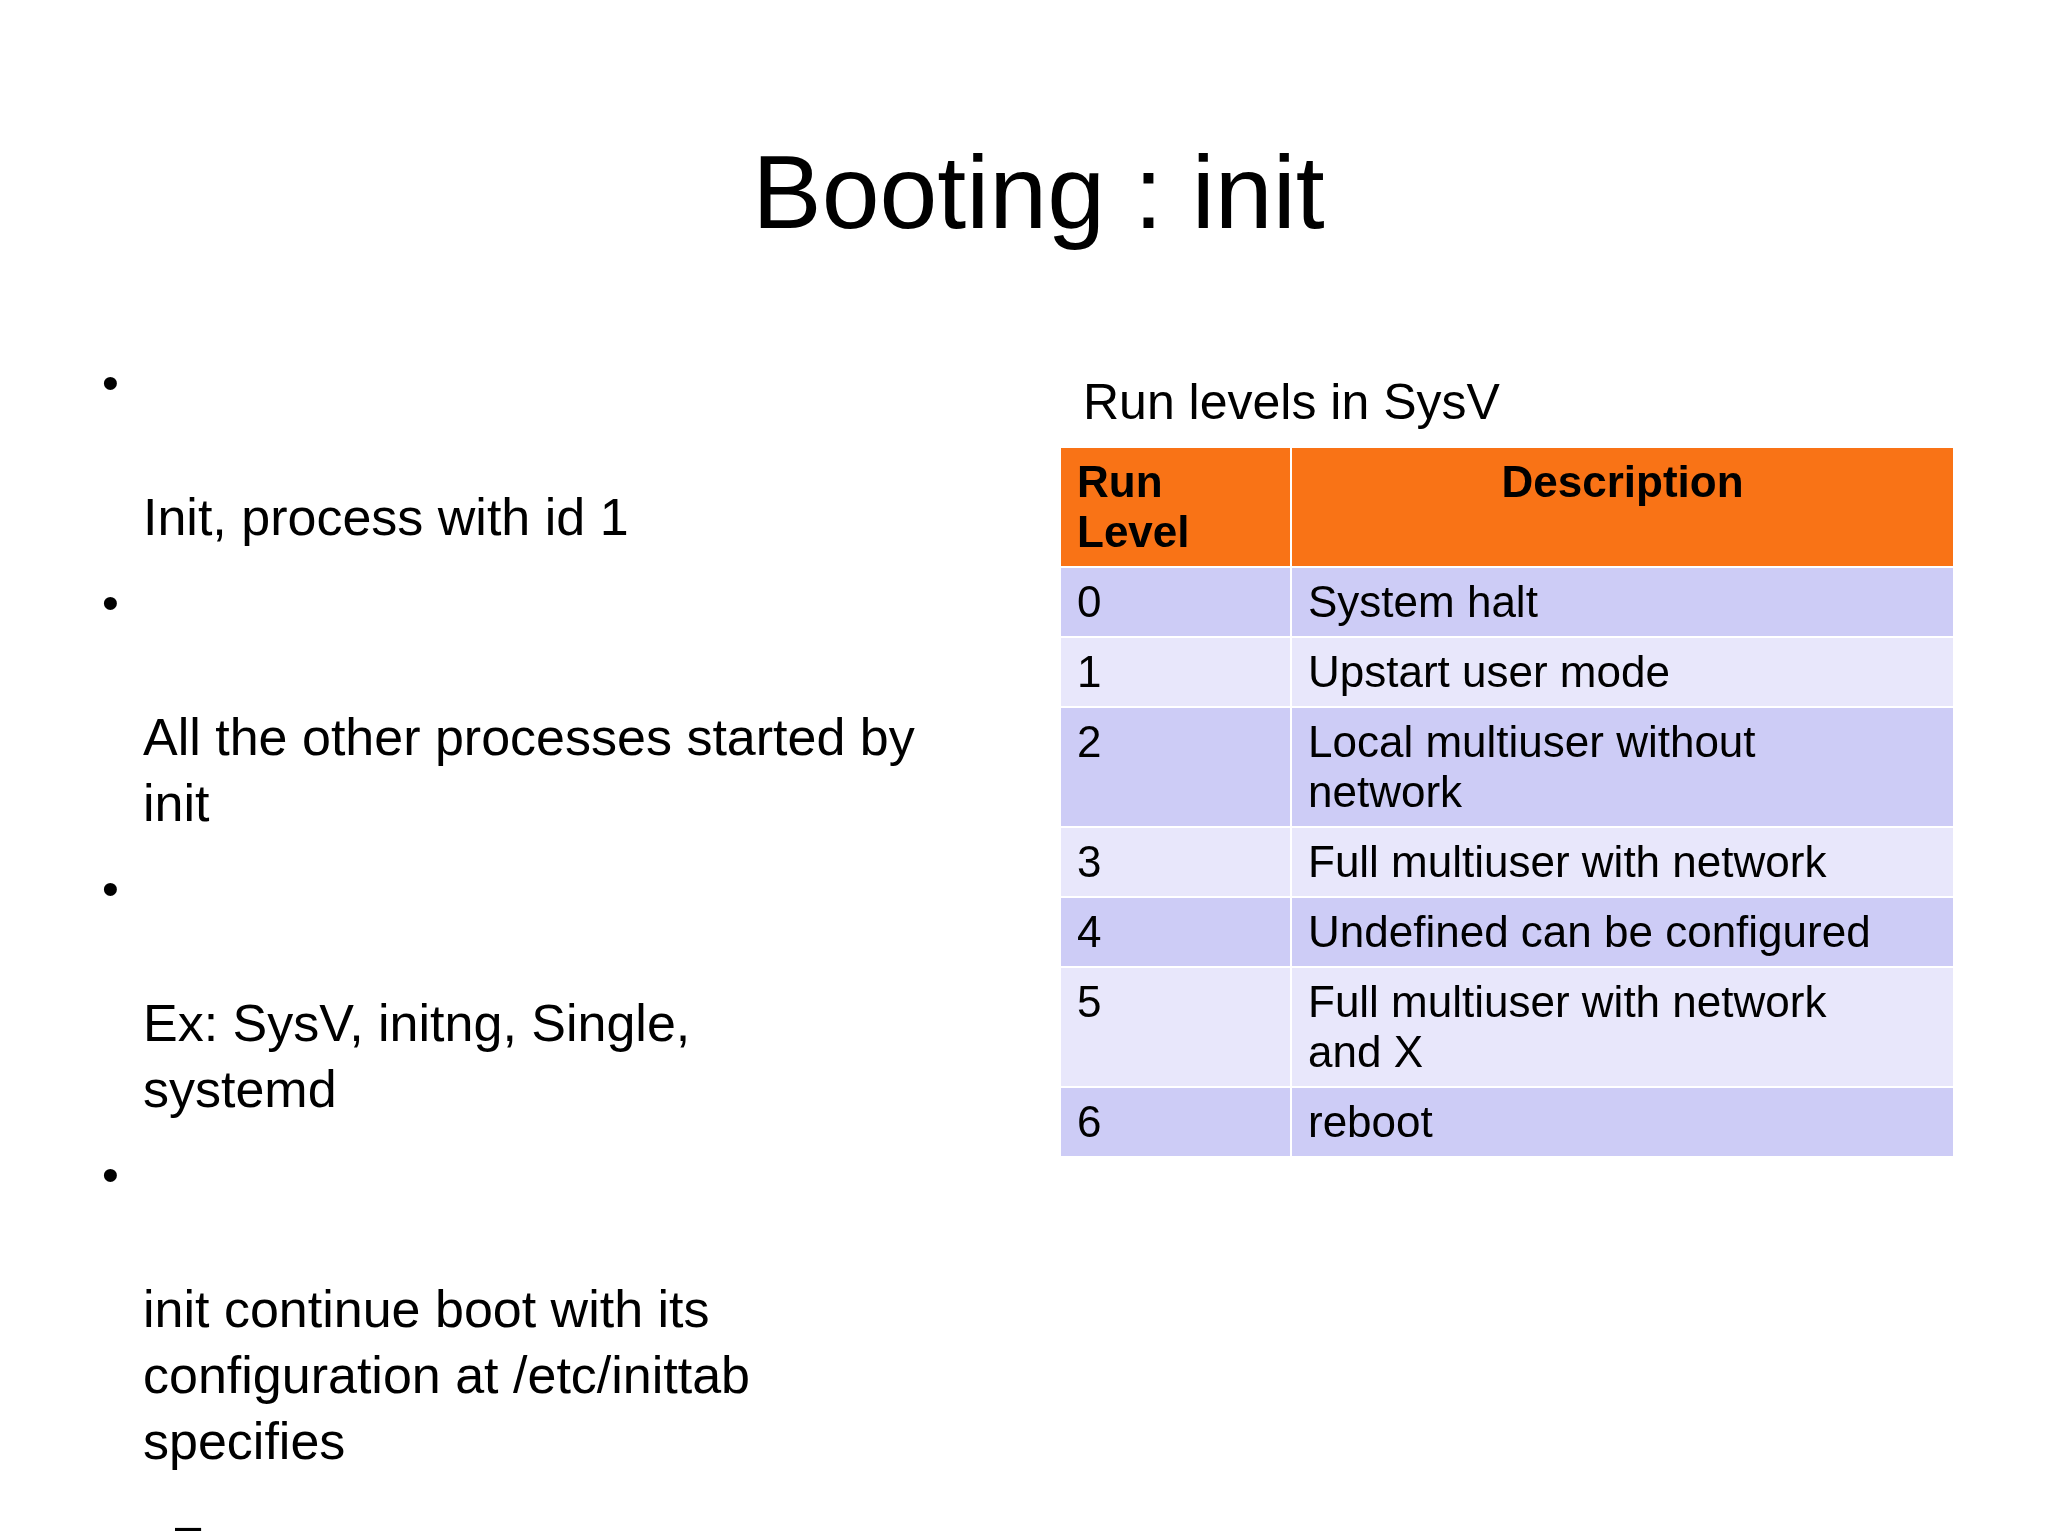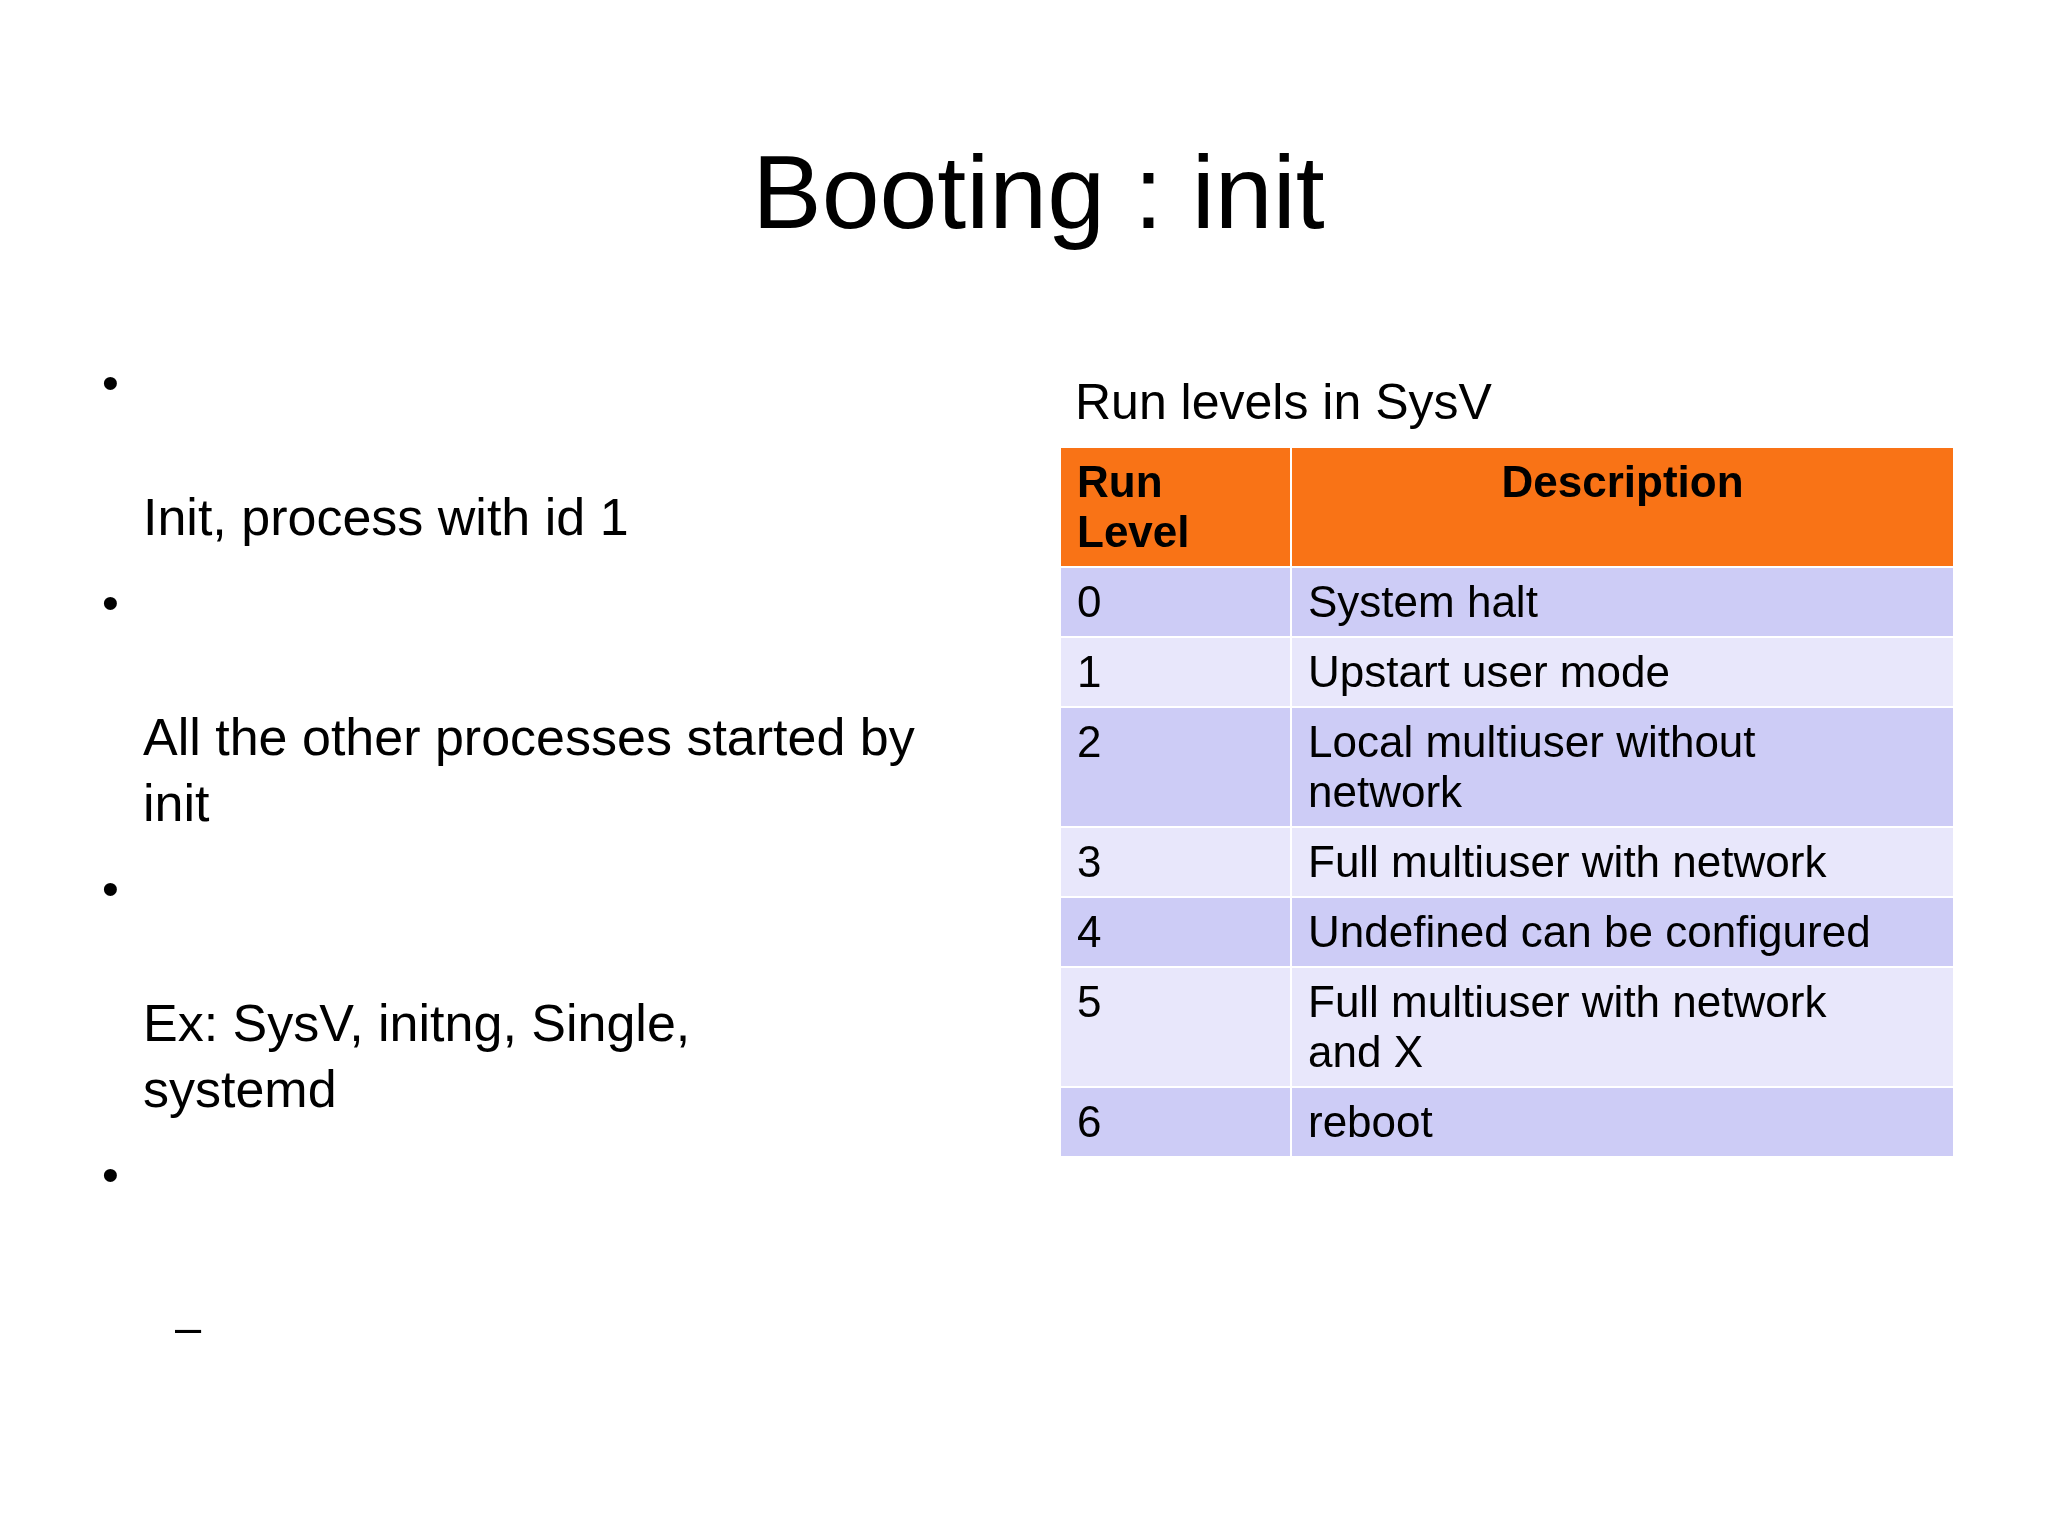--- a/index.html
+++ b/index.html
@@ -69,21 +69,21 @@
   
   .runlevels-section {
     position: absolute;
     left: 1059px;
     top: 372px;
     width: 894px;
   }
   .table-caption {
     font-size: 50px;
     line-height: 60px;
-    margin: 0 0 14px 16px;
+    margin: 0 0 14px 24px;
     white-space: pre;
   }
   table.runlevels {
     border-collapse: collapse;
     table-layout: fixed;
     width: 894px;
   }
   table.runlevels th,
   table.runlevels td {
     border: 2px solid #ffffff;
@@ -124,20 +124,23 @@
     </div>
 
     <div class="bullet-item">
       <span class="marker">•</span>
       <span>Ex: SysV, initng, Single,
 systemd</span>
     </div>
 
     <div class="bullet-item">
       <span class="marker">•</span>
+      <span>init continue boot with its
+configuration at /etc/inittab
+specifies</span>
     </div>
 
     <div class="sub-item">
       <span class="marker">–</span>
       
     </div>
 
   </div>
 
   <div class="runlevels-section">

